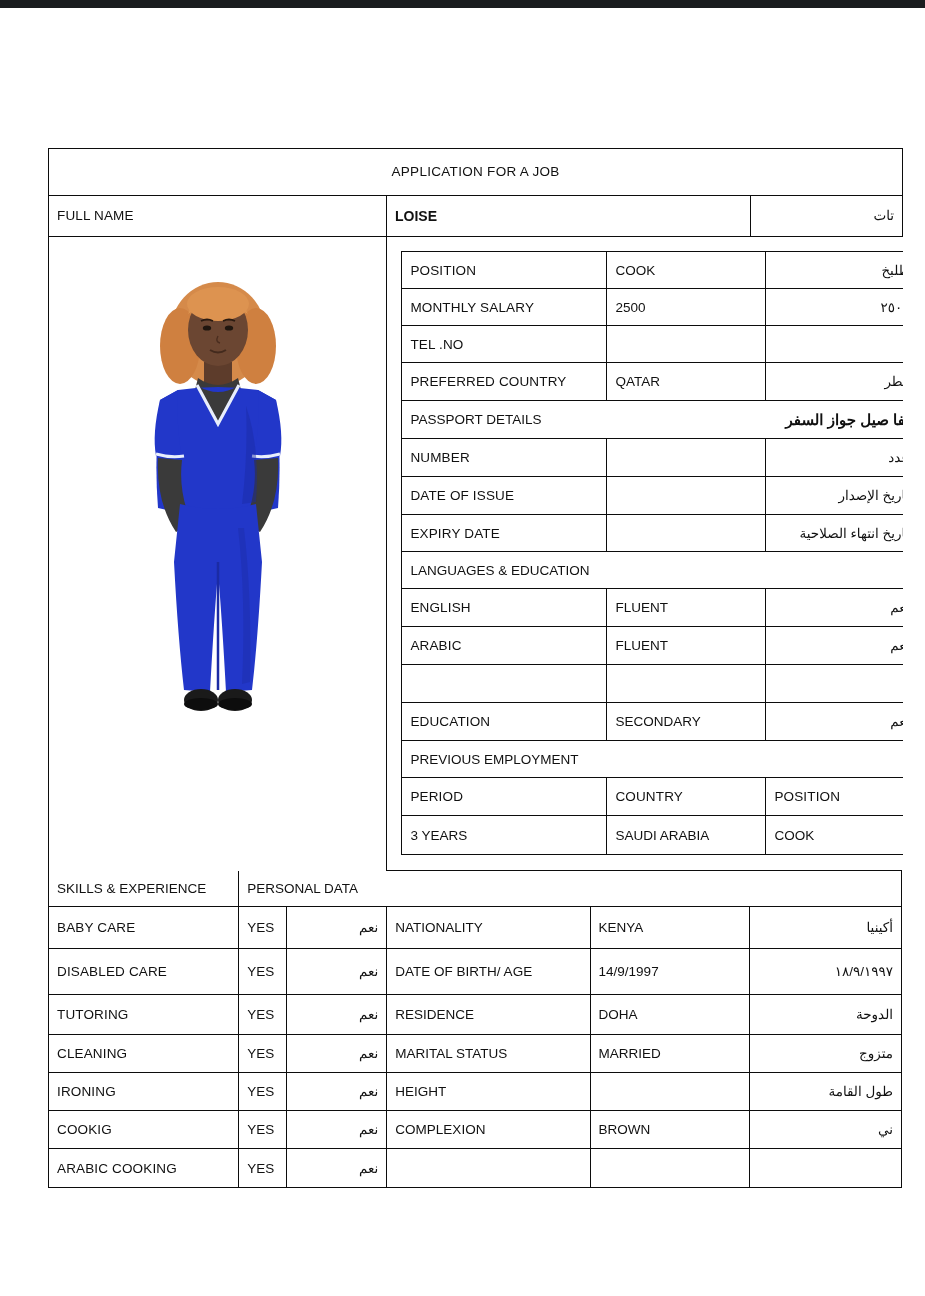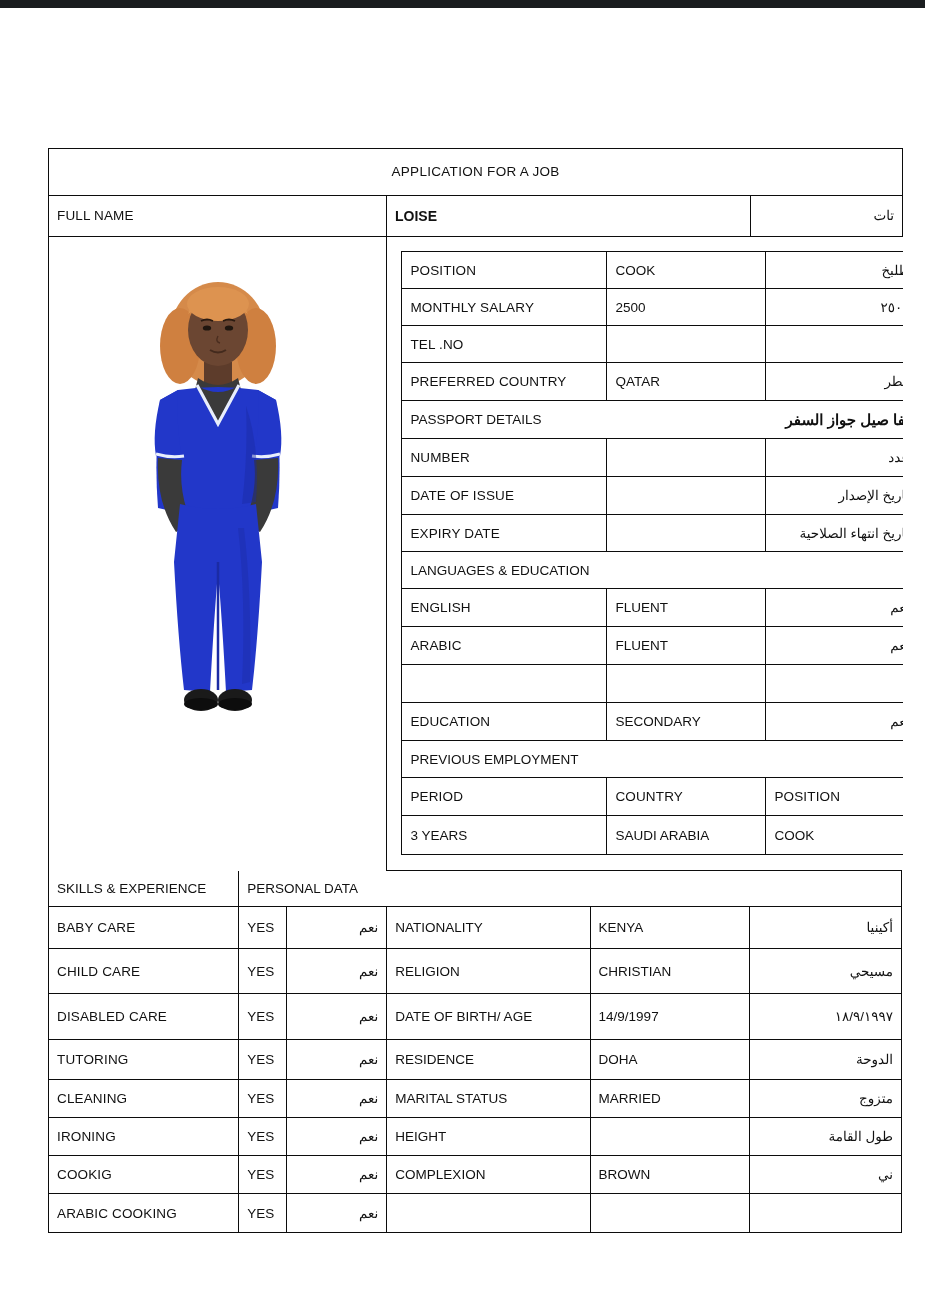--- a/index.html
+++ b/index.html
@@ -294,28 +294,20 @@
 
     <tr>
       <td style="height:41px" class="red">BABY CARE</td>
       <td>YES</td>
       <td class="ar">نعم</td>
       <td>NATIONALITY</td>
       <td>KENYA</td>
       <td class="ar">أكينيا</td>
     </tr>
 
-    <tr>
-      <td style="height:44px" class="red">CHILD CARE</td>
-      <td>YES</td>
-      <td class="ar">نعم</td>
-      <td>RELIGION</td>
-      <td>CHRISTIAN</td>
-      <td class="ar">مسيحي</td>
-    </tr>
 
     <tr>
       <td style="height:45px" class="red">DISABLED CARE</td>
       <td>YES</td>
       <td class="ar">نعم</td>
       <td>DATE OF BIRTH/ AGE</td>
       <td>14/9/1997</td>
       <td class="ar-left">١٨/٩/١٩٩٧</td>
     </tr>
 

